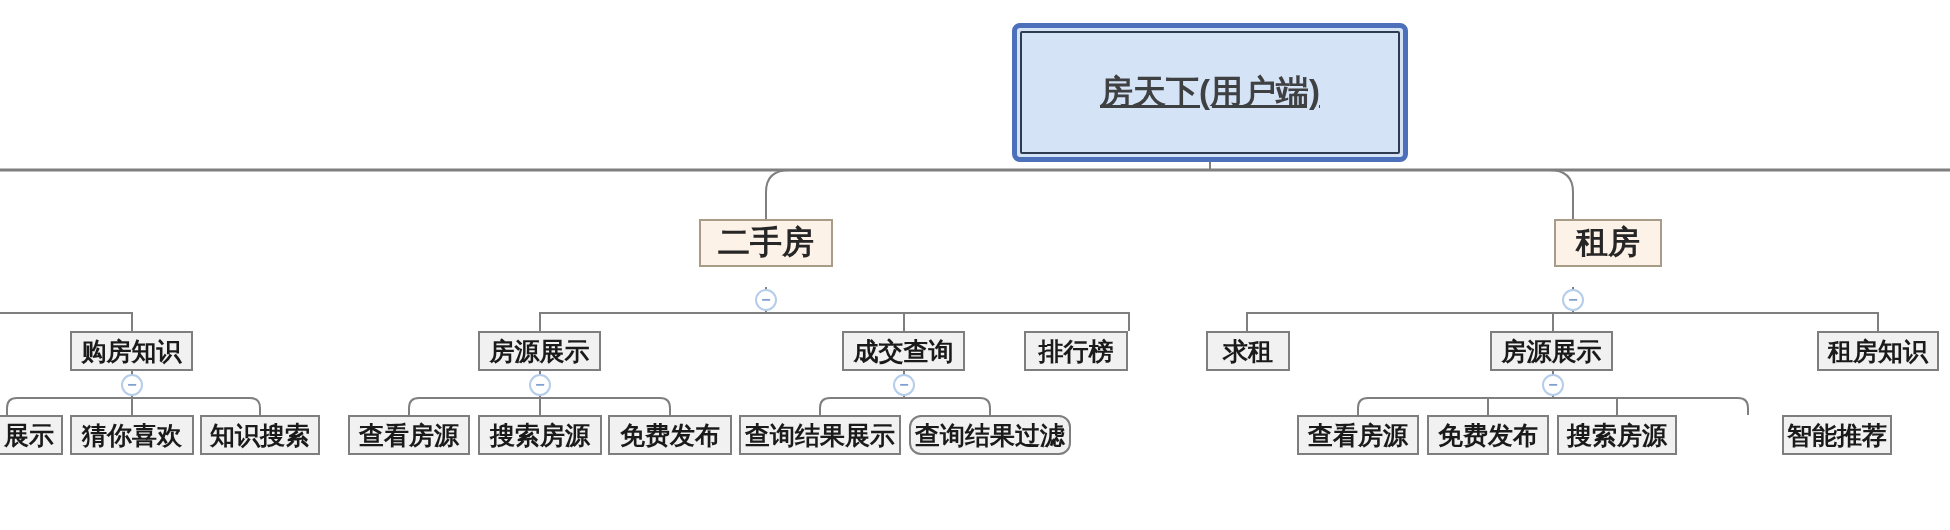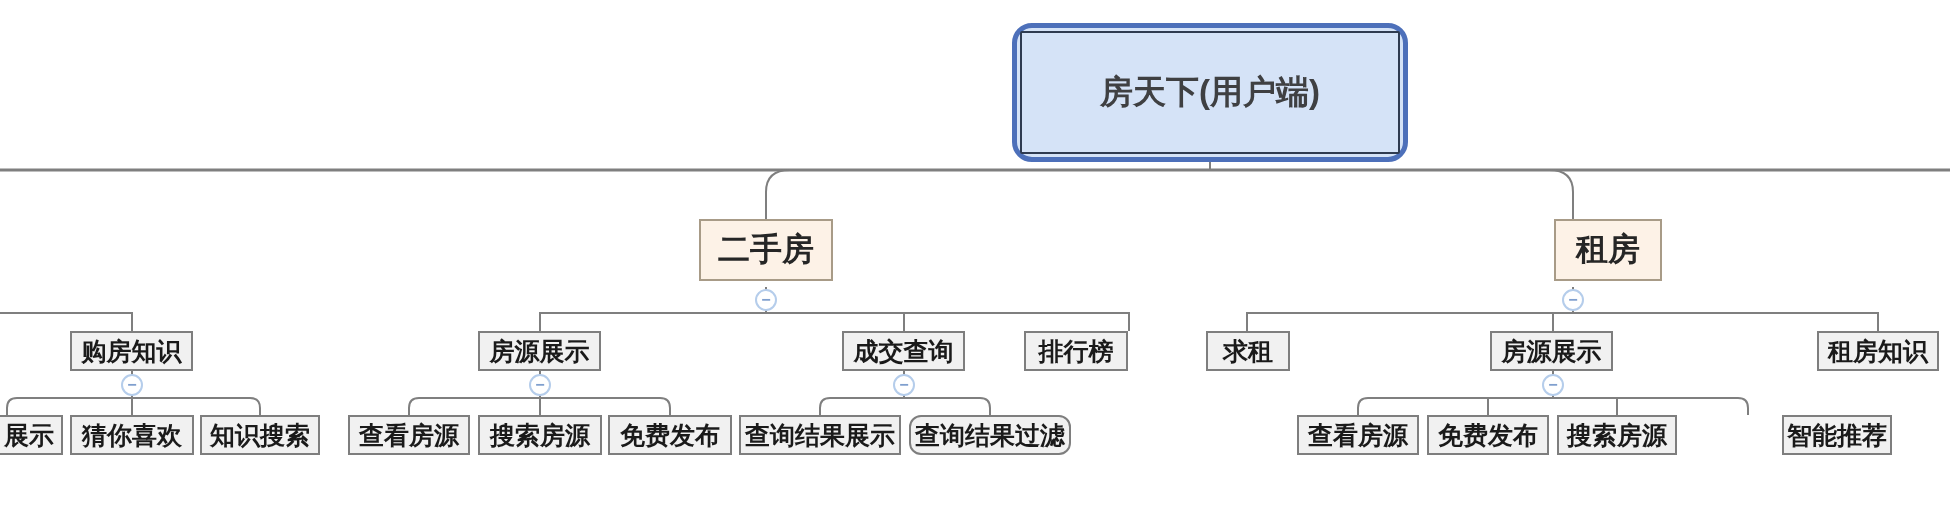--- a/index.html
+++ b/index.html
@@ -19,27 +19,27 @@
   .wires path.rail-main{stroke-width:3px;}
   .node{
     position:absolute; z-index:2; box-sizing:border-box;
     display:flex; align-items:center; justify-content:center;
     background:var(--node-fill); border:2px solid var(--node-border);
     color:var(--text); font-weight:bold; font-size:25px; white-space:nowrap;
   }
   .node.l3{top:331px;height:40px;}
   .node.leaf{top:415px;height:40px;}
   .node.branch{
-    top:219px;height:62px;font-size:32px;color:#262626;
+    top:219px;height:48px;font-size:32px;color:#262626;
     background:var(--branch-fill); border:2px solid var(--branch-border);
   }
   .node.root{
     left:1012px;top:23px;width:396px;height:139px;
     background:var(--root-fill); border:5px solid var(--root-outer-border);
-    border-radius:20px; font-size:33px; color:var(--root-text);
+    border-radius:8px; font-size:33px; color:var(--root-text);text-decoration:underline;
   }
   .node.root::before{
     content:""; position:absolute; inset:3px;
     border:2px solid var(--root-inner-border); border-radius:2px; pointer-events:none;
   }
   .node.clipped{justify-content:flex-end;padding-right:7px;}
   .collapse{
     position:absolute; z-index:3; box-sizing:border-box;
     width:22px;height:22px;border-radius:50%;
     background:#ffffff; border:2px solid var(--collapse-ring);

